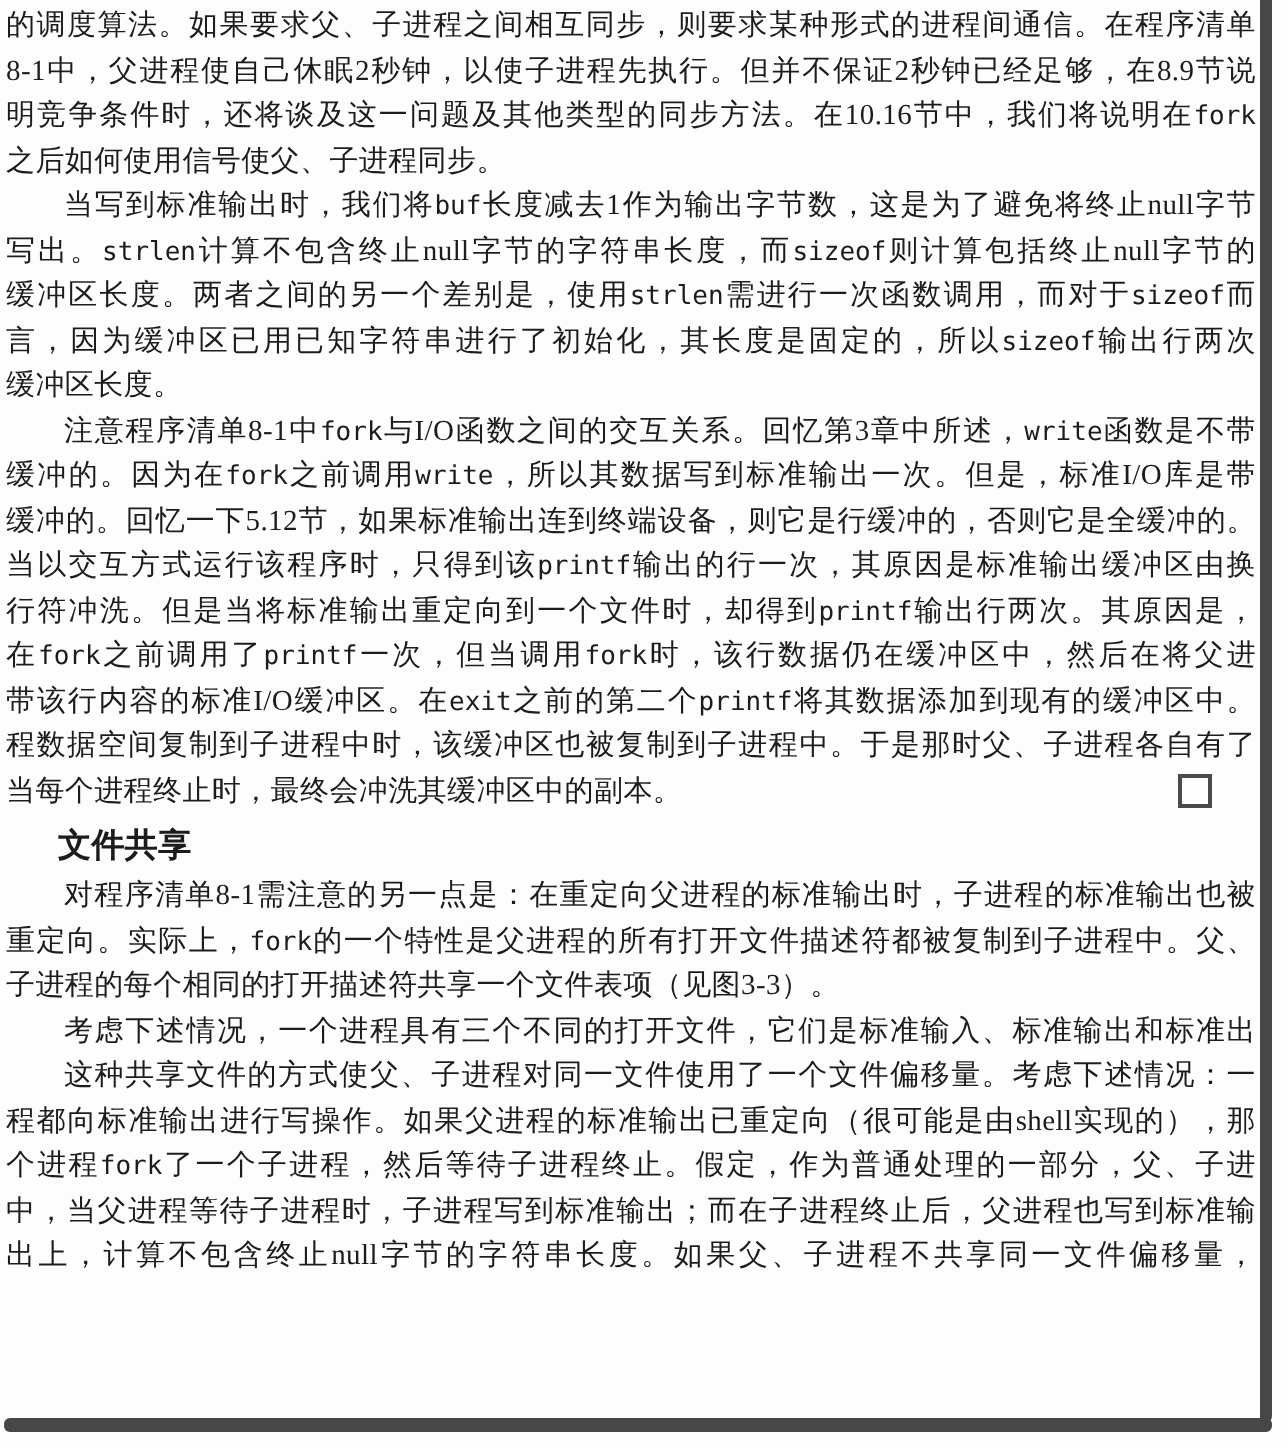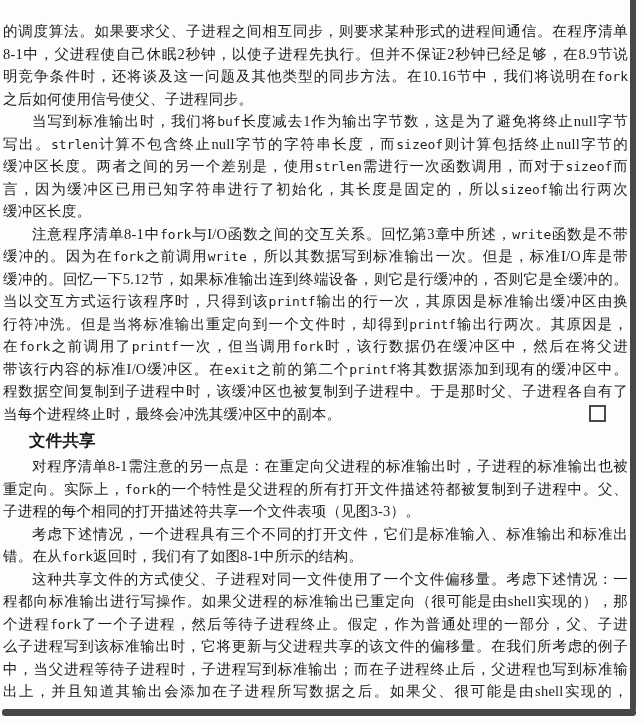--- a/index.html
+++ b/index.html
@@ -10,21 +10,21 @@
   .scan-page {
     position: relative;
     width: 644px;
     height: 724px;
     background: var(--bg, #fdfdfd);
     overflow: hidden;
     font-family: "Liberation Serif", "DejaVu Serif", serif;
   }
   .page-content {
     position: absolute;
-    top: 20px;
+    top: 2px;
     left: 3px;
     width: 625px;
     color: var(--text, #1c1c1c);
   }
   .para { margin: 0; }
   .line {
     height: 22.5px;
     line-height: 22.5px;
     font-size: 14.5px;
     text-align: justify;
@@ -124,26 +124,24 @@
       <div class="para heading">
         <div class="line last"><span class="line-text"><span class="reg">文件共享</span></span></div>
       </div>
       <div class="para body">
         <div class="line indent"><span class="line-text"><span class="reg">对程序清单8-1需注意的另一点是：在重定向父进程的标准输出时，子进程的标准输出也被</span></span></div>
         <div class="line"><span class="line-text"><span class="reg">重定向。实际上，</span><span class="code">fork</span><span class="reg">的一个特性是父进程的所有打开文件描述符都被复制到子进程中。父、</span></span></div>
         <div class="line last"><span class="line-text"><span class="reg">子进程的每个相同的打开描述符共享一个文件表项（见图3-3）。</span></span></div>
       </div>
       <div class="para body">
         <div class="line indent"><span class="line-text"><span class="reg">考虑下述情况，一个进程具有三个不同的打开文件，它们是标准输入、标准输出和标准出</span></span></div>
-        <div class="line last"><span class="line-text"><span class="reg">错。在从</span><span class="code">fork</span><span class="reg">返回时，我们有了如图8-1中所示的结构。</span></span></div>
       </div>
       <div class="para body">
         <div class="line indent"><span class="line-text"><span class="reg">这种共享文件的方式使父、子进程对同一文件使用了一个文件偏移量。考虑下述情况：一</span></span></div>
         <div class="line"><span class="line-text"><span class="reg">程都向标准输出进行写操作。如果父进程的标准输出已重定向（很可能是由shell实现的），那</span></span></div>
         <div class="line"><span class="line-text"><span class="reg">个进程</span><span class="code">fork</span><span class="reg">了一个子进程，然后等待子进程终止。假定，作为普通处理的一部分，父、子进</span></span></div>
-        <div class="line"><span class="line-text"><span class="reg">么子进程写到该标准输出时，它将更新与父进程共享的该文件的偏移量。在我们所考虑的例子</span></span></div>
         <div class="line"><span class="line-text"><span class="reg">中，当父进程等待子进程时，子进程写到标准输出；而在子进程终止后，父进程也写到标准输</span></span></div>
-        <div class="line"><span class="line-text"><span class="reg">出上，并且知道其输出会添加在子进程所写数据之后。如果父、很可能是由shell实现的，</span></span></div>
+        <div class="line"><span class="line-text"><span class="reg">出上，计算不包含终止null字节的字符串长度。如果父、子进程不共享同一文件偏移量，</span></span></div>
       </div>
     </div>
   <div class="page-edge-right"></div>
   <div class="page-edge-bottom"></div>
 </div>
 
 </body></html>

